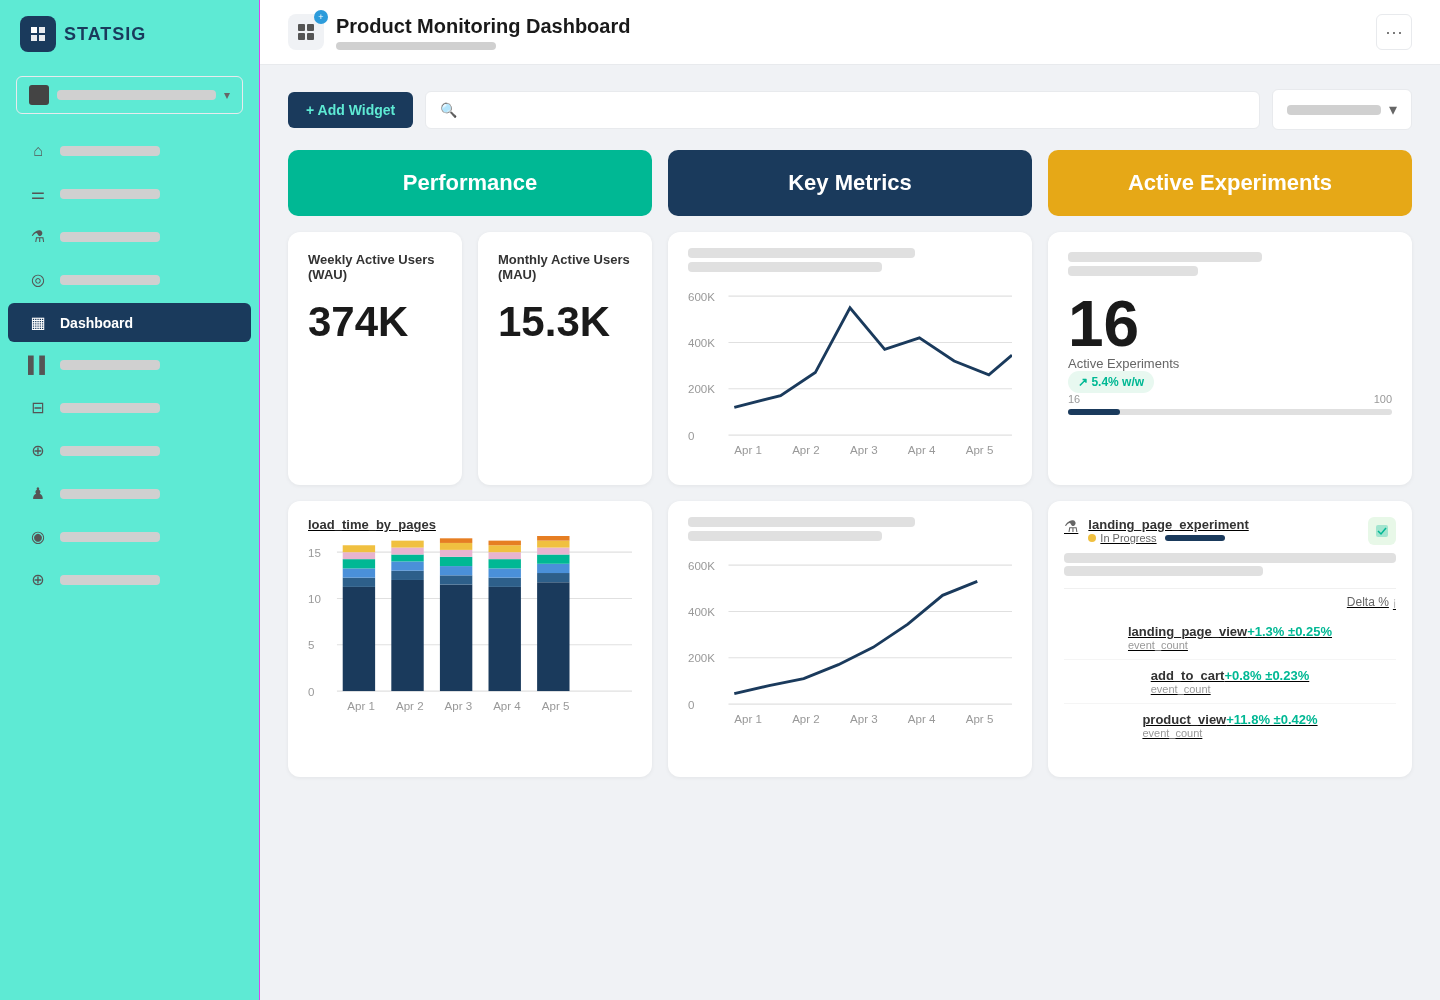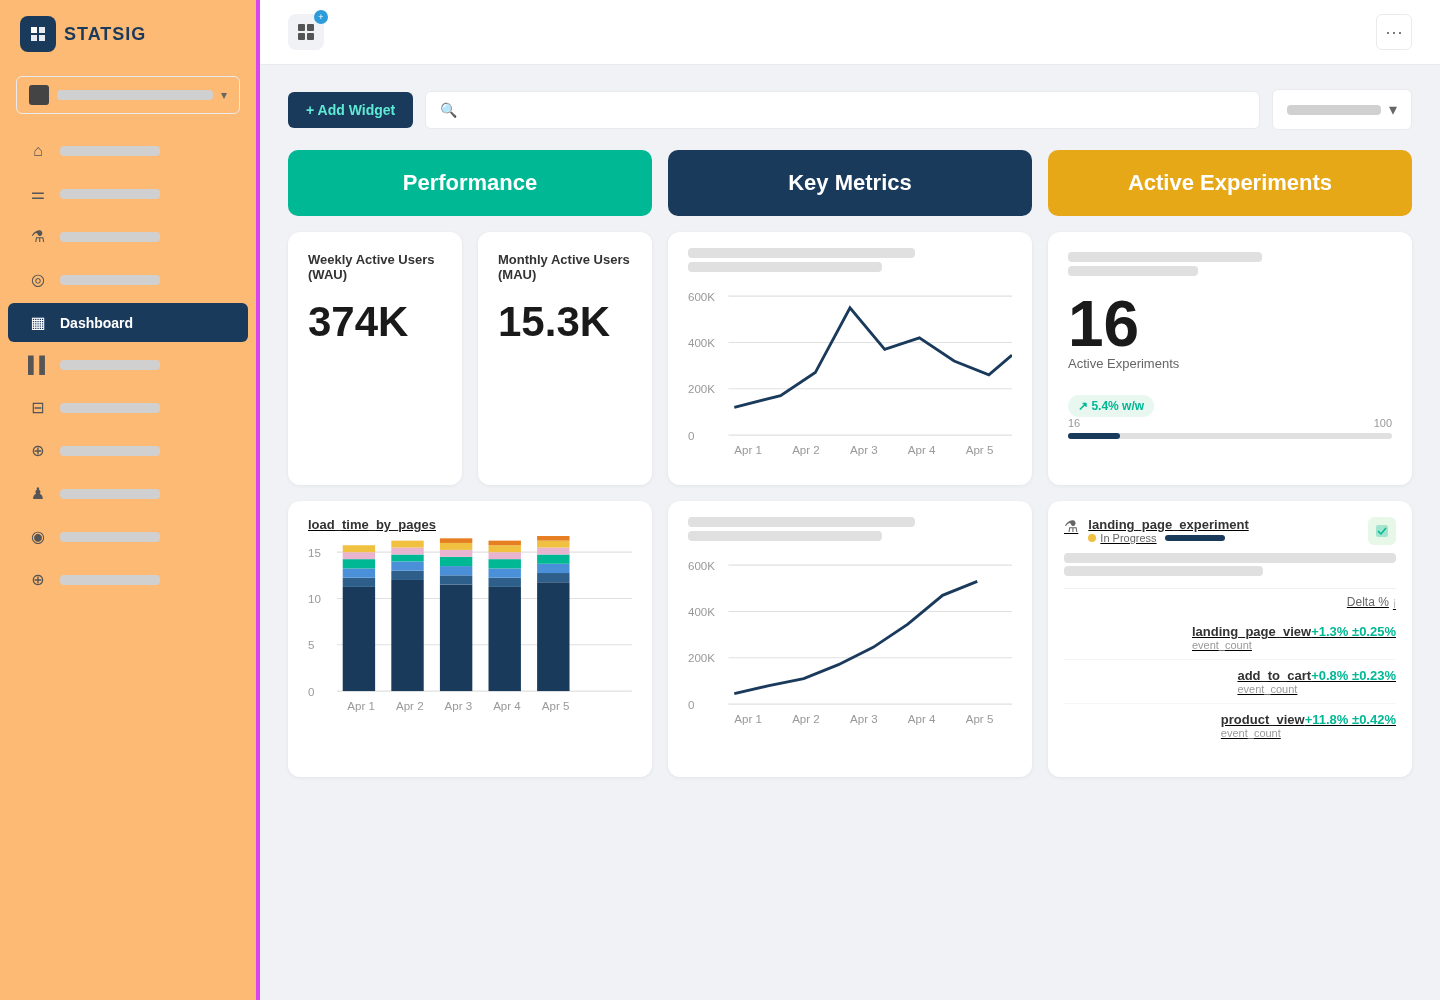--- a/index.html
+++ b/index.html
@@ -2,22 +2,22 @@
 <html><head>
   <meta charset="utf-8">
   <style>
     * { box-sizing: border-box; margin: 0; padding: 0; }
     body { font-family: -apple-system, BlinkMacSystemFont, 'Segoe UI', sans-serif; background: #f0f2f5; display: flex; height: 100vh; overflow: hidden; }
 
     
     .sidebar {
       width: 260px;
       min-width: 260px;
-      background: #fdba74;
-      border-right: 4px solid #d946ef;
+      background: #5eead4;
+      border-right: 1px solid #d946ef;
       display: flex;
       flex-direction: column;
       height: 100vh;
       overflow-y: auto;
     }
     .sidebar-logo {
       display: flex;
       align-items: center;
       padding: 16px 20px;
       gap: 8px;
@@ -269,21 +269,21 @@
     
     .experiment-name { font-size: 13px; font-weight: 700; color: #333; }
     .experiment-status {
       font-size: 11px;
       color: #666;
       display: flex;
       align-items: center;
       gap: 4px;
     }
     .status-dot { width: 8px; height: 8px; background: #f0c040; border-radius: 50%; }
-    .delta-row { display: flex; align-items: flex-start; justify-content: flex-end; padding: 8px 0; border-bottom: 1px solid #f5f5f5; }
+    .delta-row { display: flex; align-items: flex-start; justify-content: center; padding: 8px 0; border-bottom: 1px solid #f5f5f5; }
     .delta-metric-name { font-size: 13px; font-weight: 600; color: #333; }
     .delta-metric-sub { font-size: 11px; color: #999; }
     .delta-value { font-size: 13px; font-weight: 600; color: #00b894; }
     .experiment-icon-btn {
       width: 28px; height: 28px;
       background: #e8f8e8;
       border-radius: 6px;
       display: flex;
       align-items: center;
       justify-content: center;
@@ -369,20 +369,24 @@
     <div class="header-left">
       <div class="header-icon">
         <svg width="20" height="20" viewBox="0 0 20 20" fill="none">
           <rect x="2" y="2" width="7" height="7" rx="1" fill="#555"></rect>
           <rect x="11" y="2" width="7" height="7" rx="1" fill="#555"></rect>
           <rect x="2" y="11" width="7" height="7" rx="1" fill="#555"></rect>
           <rect x="11" y="11" width="7" height="7" rx="1" fill="#555"></rect>
         </svg>
         <div class="header-icon-badge">+</div>
       </div>
+      <div>
+        <div style="font-size:20px;font-weight:700;color:#1a1a1a;">Product Monitoring Dashboard</div>
+        <div class="header-subtitle"></div>
+      </div>
     </div>
     <div class="header-more">···</div>
   </header>
 
   <div class="dashboard-content">
 
     <div class="toolbar">
       <button class="add-widget-btn">+ Add Widget</button>
       <div class="search-box">
         <span style="color:#999;font-size:14px;">🔍</span>
@@ -438,21 +442,21 @@
           <text x="190" y="150" class="axis-label">Apr 4</text>
           <text x="240" y="150" class="axis-label">Apr 5</text>
         </svg>
       </div>
 
       <div class="card">
         <div class="card-placeholder-line" style="width:60%;margin-bottom:4px;"></div>
         <div class="card-placeholder-line short" style="width:40%;margin-bottom:16px;"></div>
         <div class="experiments-big-number">16</div>
         <div class="experiments-label">Active Experiments</div>
-        <div style="margin-top:24px;">
+        <div style="margin-top:0;">
           <span class="experiments-badge">↗ 5.4% w/w</span>
         </div>
         <div class="experiments-progress-row">
           <span>16</span>
           <span>100</span>
         </div>
         <div class="progress-bar-bg">
           <div class="progress-bar-fill" style="width:16%;"></div>
         </div>
       </div>

